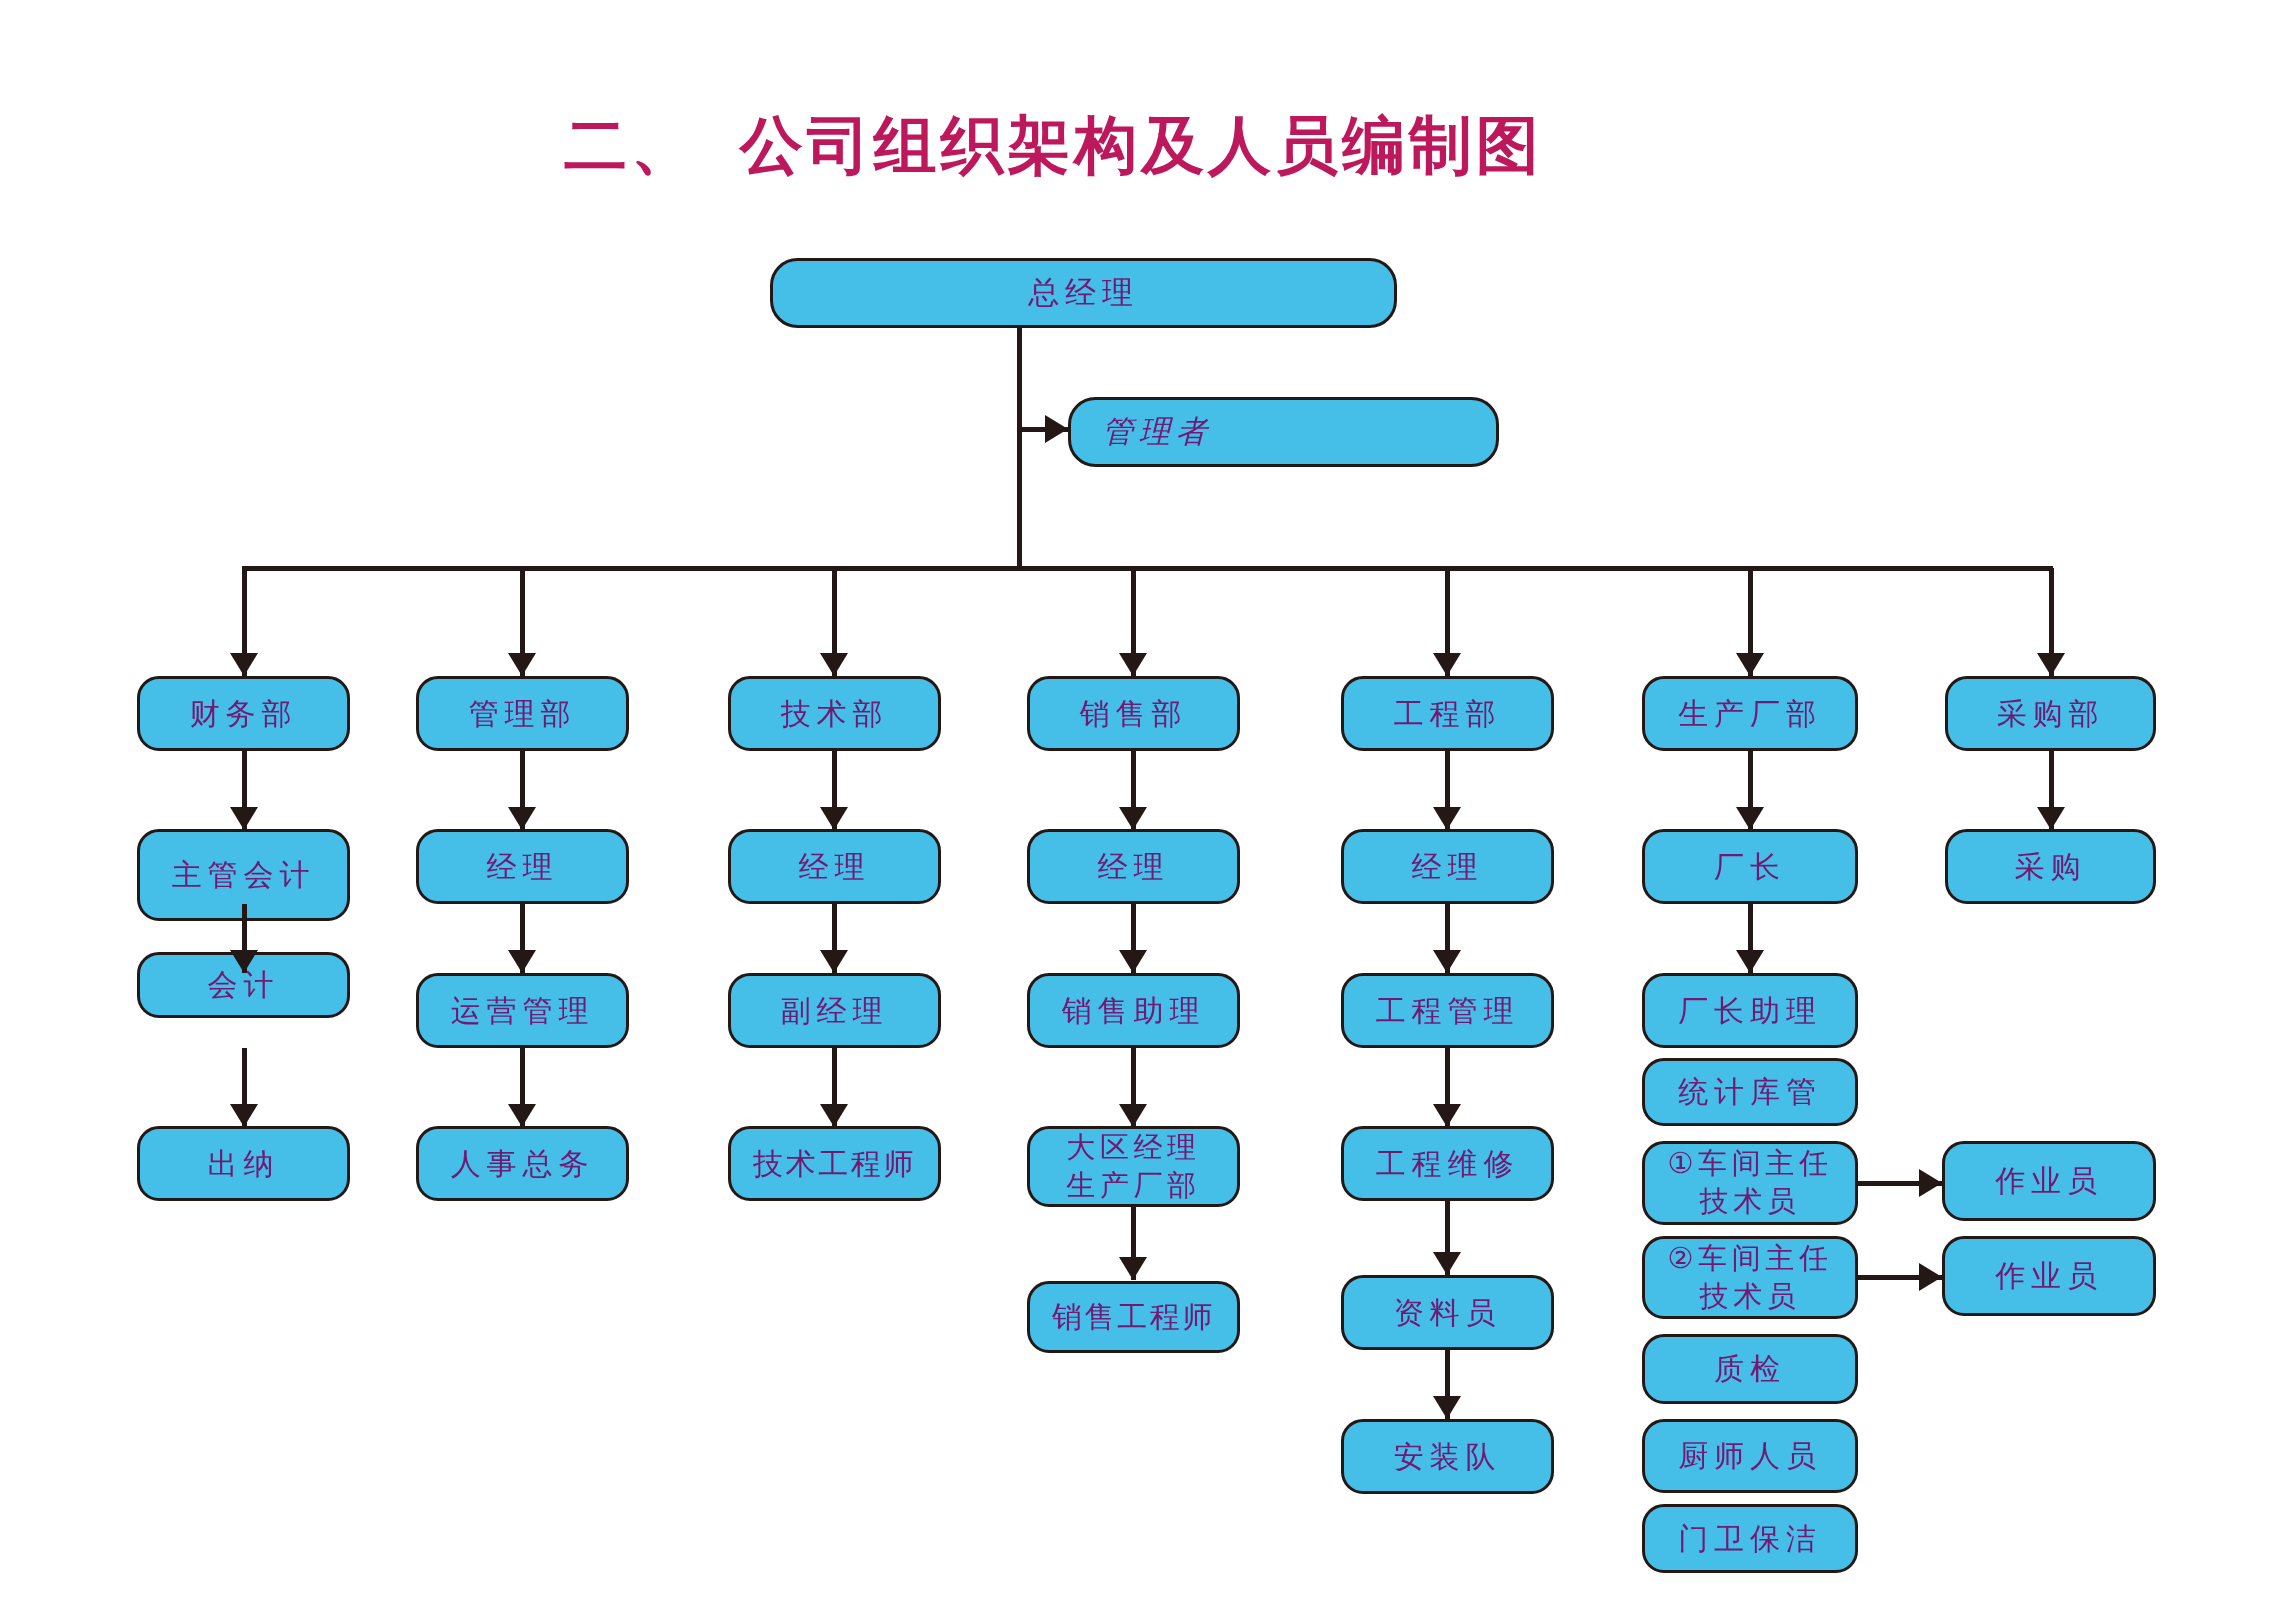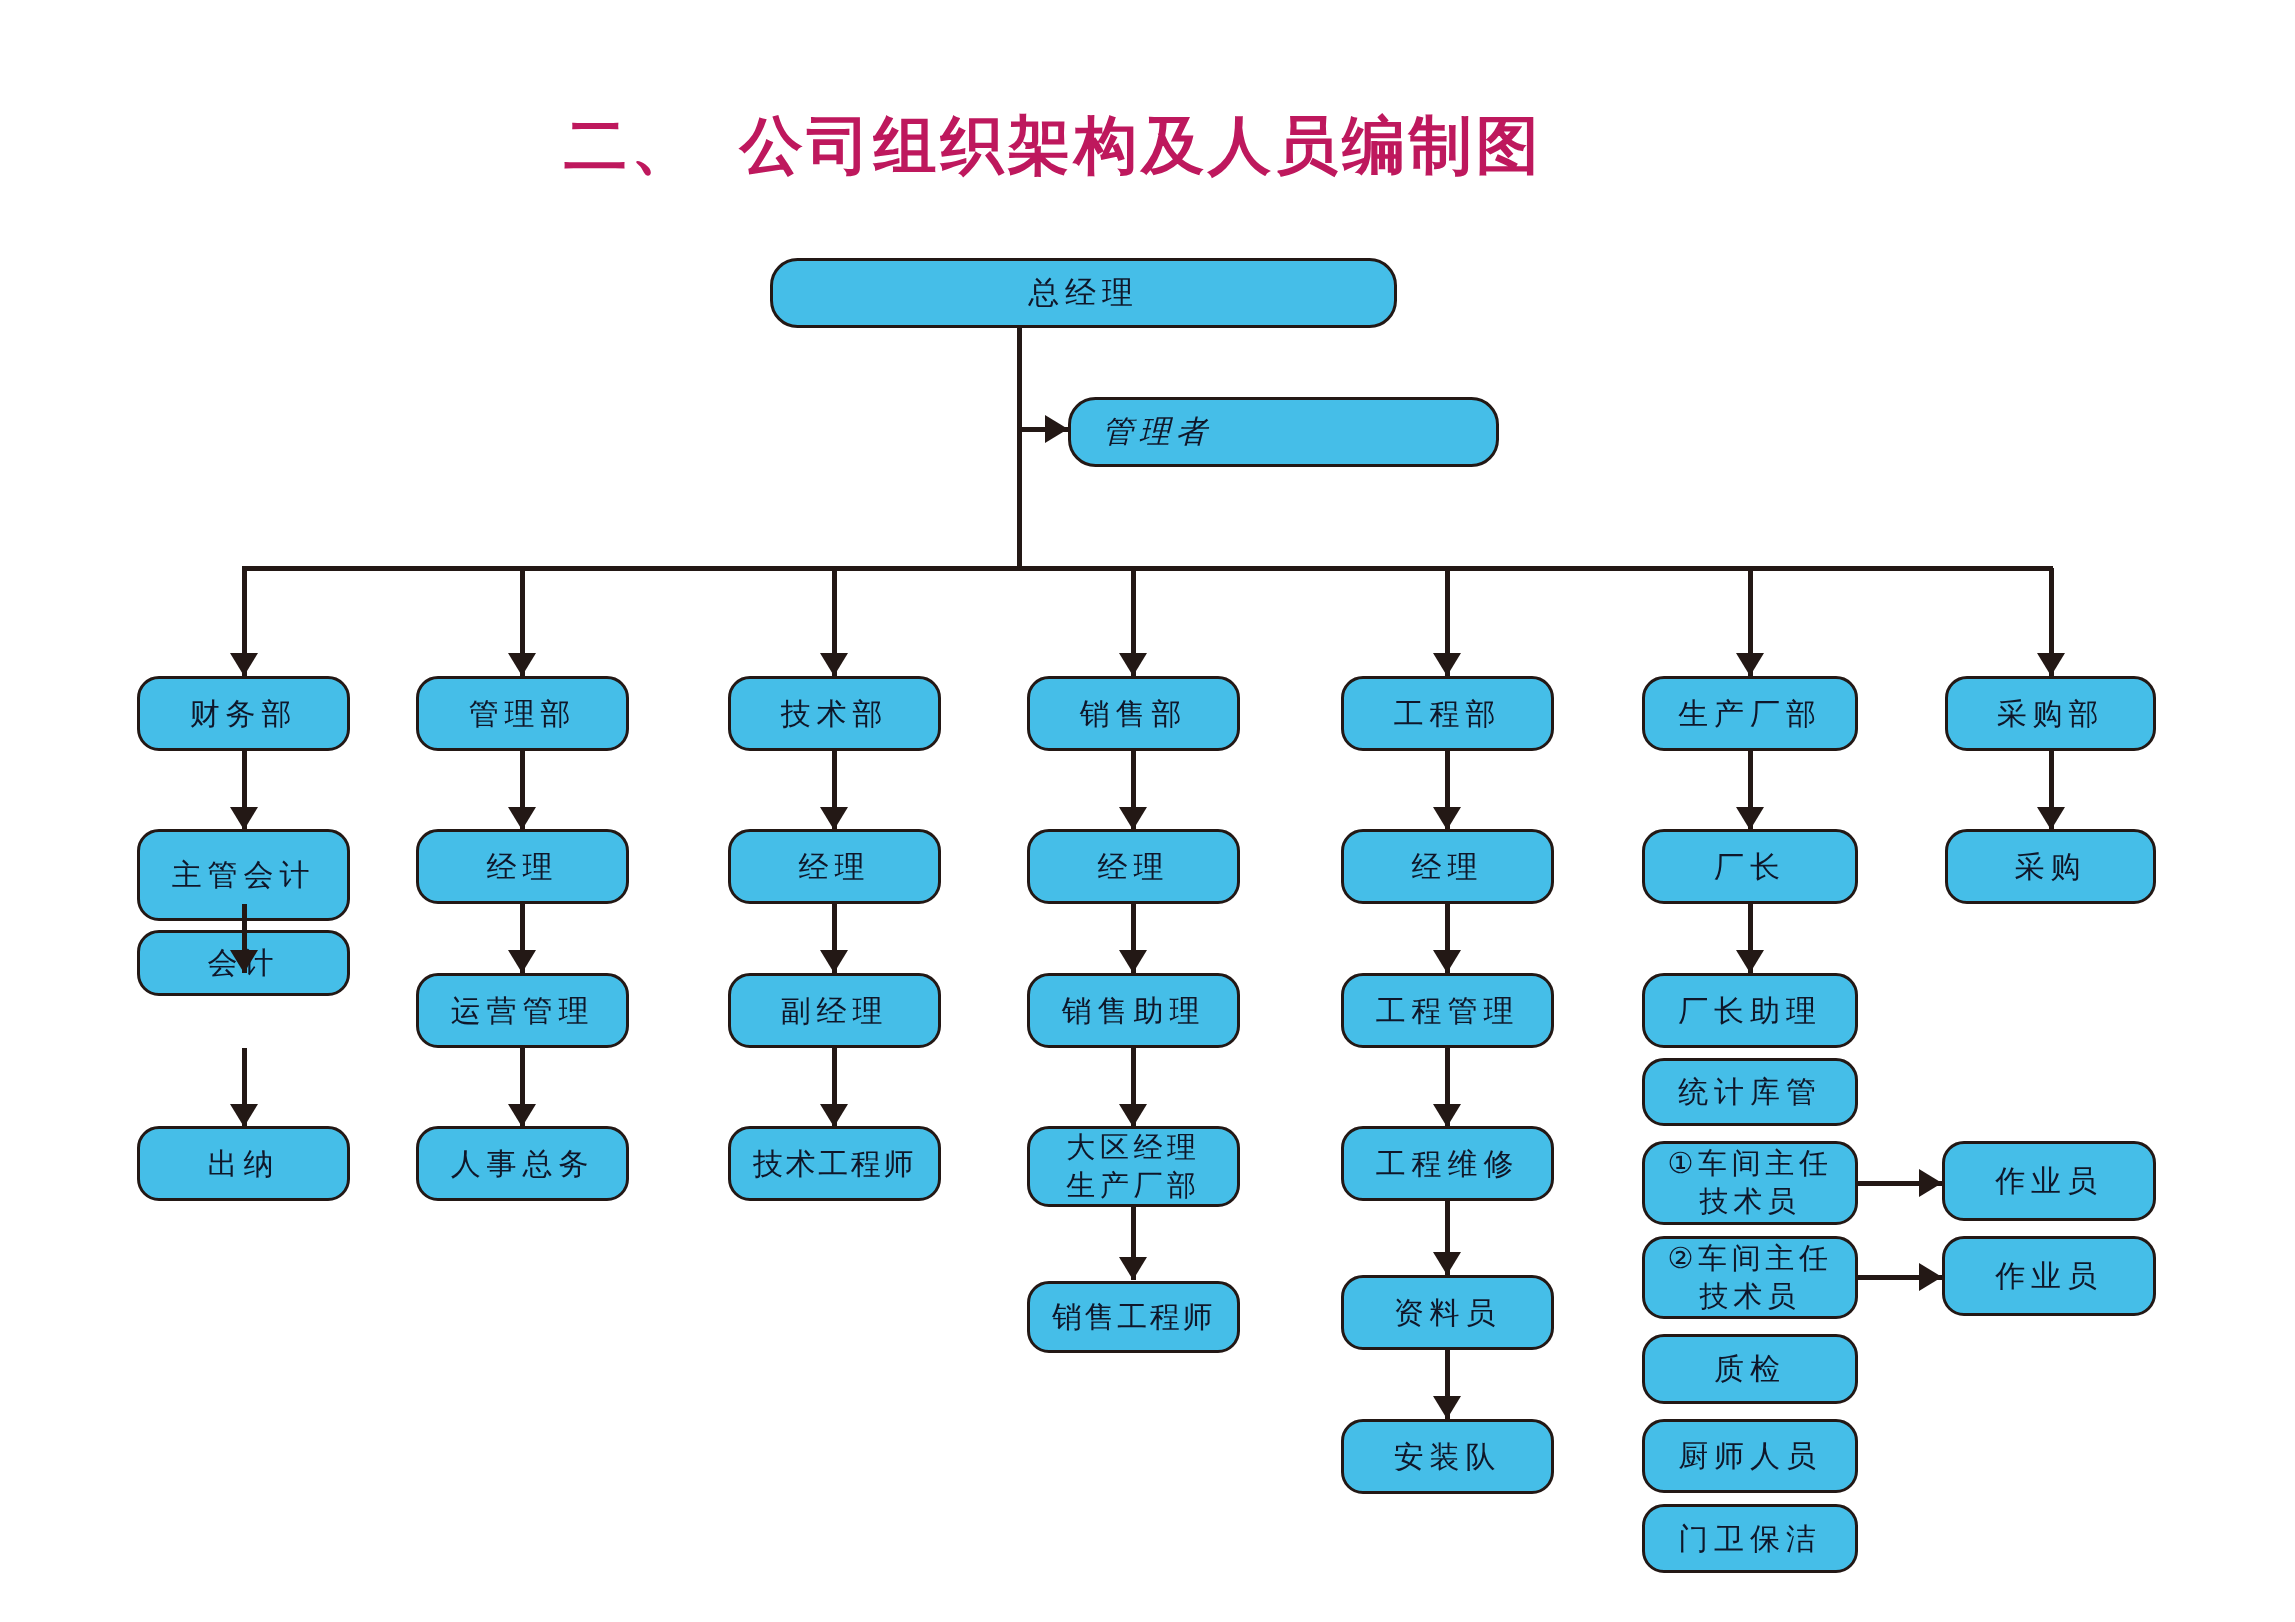--- a/index.html
+++ b/index.html
@@ -8,21 +8,21 @@
     font-family:"DejaVu Sans","Liberation Sans",sans-serif;color:#1a1a1a;overflow:hidden;
   }
   .title{
     position:absolute;left:564px;top:103px;font-size:63px;font-weight:bold;
     letter-spacing:3.9px;color:#be185d;white-space:nowrap;
   }
   .title .prefix{margin-right:42px;}
   .node{
     position:absolute;box-sizing:border-box;background:#45BEE8;border:3.9px solid #231815;
     border-radius:22px;display:flex;align-items:center;justify-content:center;
-    font-size:30px;letter-spacing:5.9px;color:#0f172a;text-align:center;line-height:1.2;
+    font-size:30px;letter-spacing:5.9px;color:#701a75;text-align:center;line-height:1.2;
     white-space:nowrap;
   }
   .node.big{border-radius:27.5px;font-size:31px;}
   .node.left-text{justify-content:flex-start;padding-left:31px;font-style:italic;}
   .node.two-line{font-size:29px;letter-spacing:4.6px;}
   .node .two{display:block;text-align:center;line-height:1.3;}
   
   .vline,.varrow{position:absolute;width:4.6px;background:#231815;}
   .hline,.harrow{position:absolute;height:4.6px;background:#231815;}
   .varrow::after{
@@ -49,21 +49,21 @@
   <div class="node big left-text" style="left:1068px;top:397px;width:431px;height:70px">
       <span>管理者</span>
     </div>
 
   <div class="node" style="left:137px;top:676px;width:213px;height:75px">
       <span>财务部</span>
     </div>
   <div class="node" style="left:137px;top:829px;width:213px;height:92px">
       <span>主管会计</span>
     </div>
-  <div class="node" style="left:137px;top:930px;width:213px;height:66px">
+  <div class="node" style="left:137px;top:952px;width:213px;height:66px">
       <span>会计</span>
     </div>
   <div class="node" style="left:137px;top:1126px;width:213px;height:75px">
       <span>出纳</span>
     </div>
 
   <div class="node" style="left:416px;top:676px;width:213px;height:75px">
       <span>管理部</span>
     </div>
   <div class="node" style="left:416px;top:829px;width:213px;height:75px">

